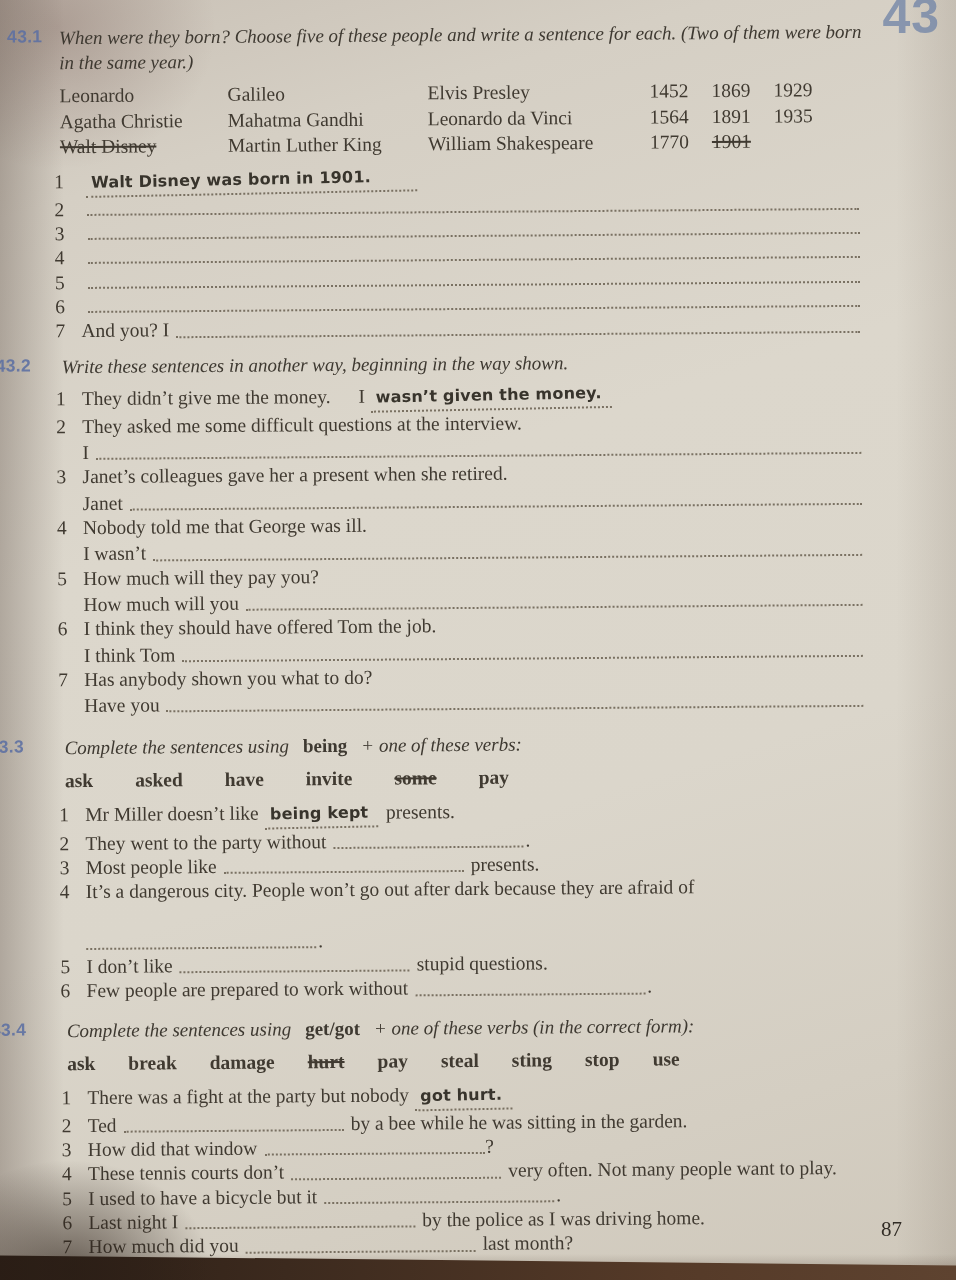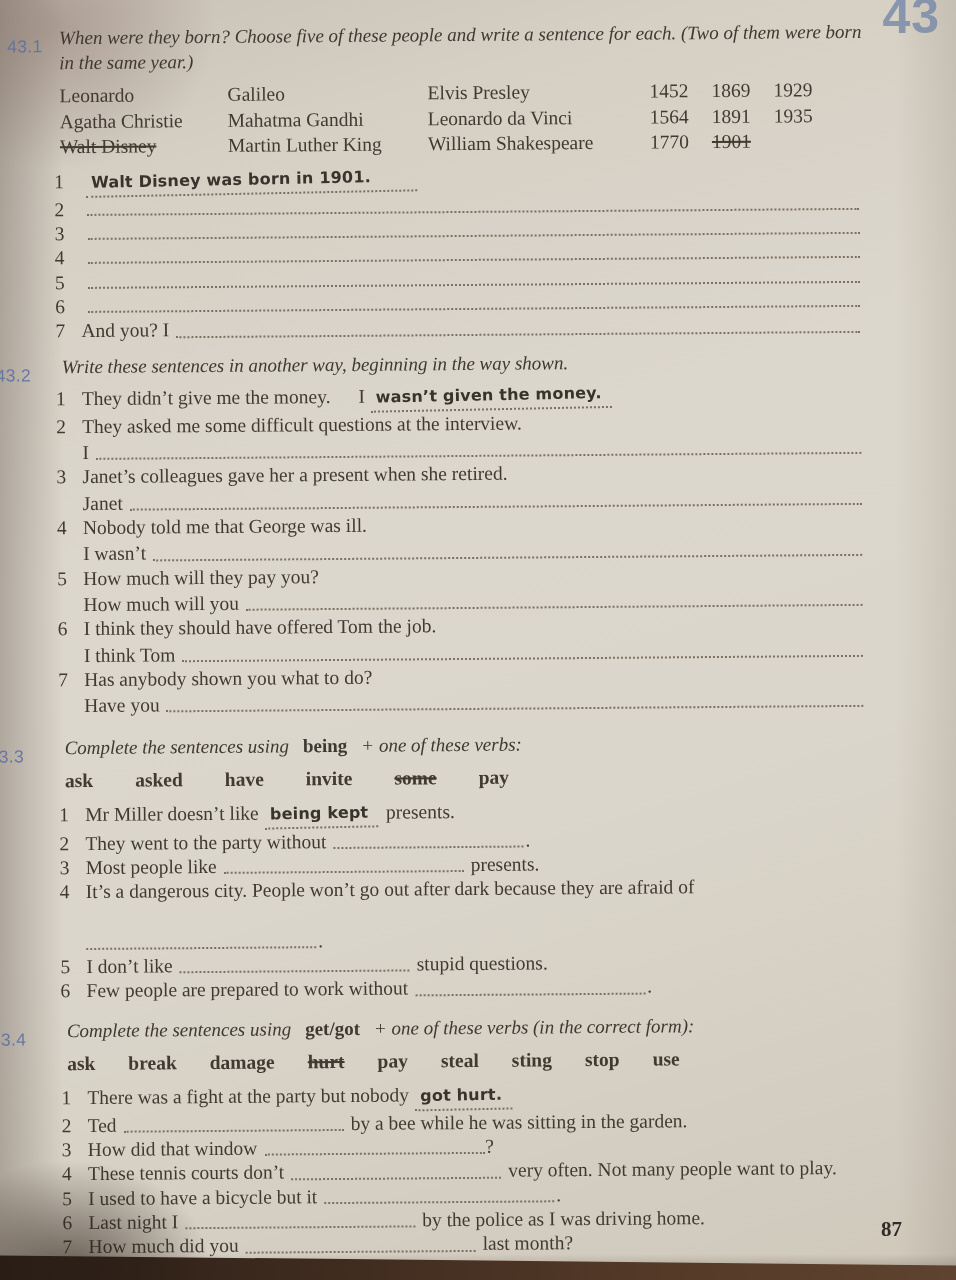--- a/index.html
+++ b/index.html
@@ -19,26 +19,26 @@
   .shade-bl{left:-120px;bottom:-140px;width:420px;height:330px;
     background:radial-gradient(closest-side at 45% 55%,rgba(42,30,22,.66),rgba(42,30,22,0) 75%);}
   .table-edge{left:0;right:0;bottom:0;height:30px;
     background:linear-gradient(90deg,#2a1d15 0%,#3c2a1e 30%,#553a28 70%,#5e4330 100%);
     clip-path:polygon(0 18%,100% 52%,100% 100%,0 100%);}
   .paper-edge{left:0;right:0;bottom:12px;height:14px;
     background:linear-gradient(180deg,rgba(0,0,0,0),rgba(88,70,56,.25));}
 
   .unit{position:absolute;top:-13px;right:16px;font-family:"Liberation Sans",sans-serif;
     font-weight:700;font-size:50px;color:#7386a8;opacity:.78;letter-spacing:1px;}
-  .pagenum{position:absolute;right:54px;bottom:38px;font-weight:700;font-size:21px;color:#312c25;}
+  .pagenum{position:absolute;right:54px;bottom:38px;font-weight:400;font-size:21px;color:#312c25;}
 
   .content{position:absolute;left:58px;top:22px;right:86px;transform:rotate(-.45deg);}
 
   .section{position:relative;}
-  .slabel{position:absolute;top:11px;font-family:"Liberation Sans",sans-serif;font-weight:400;
+  .slabel{position:absolute;top:1px;font-family:"Liberation Sans",sans-serif;font-weight:700;
     font-size:17.5px;color:#5d70a3;opacity:.88;letter-spacing:.3px;white-space:nowrap;}
   .s1 .slabel{left:-46px;}
   .s2 .slabel{left:-60px;}
   .s3 .slabel{left:-70px;}
   .s4 .slabel{left:-70px;}
 
   .instr{font-style:italic;font-size:19px;line-height:25px;margin:0 0 8px 6px;color:#3e3931;}
   .instr .b{font-style:normal;font-weight:700;margin:0 14px;}
 
   .names{margin:2px 0 10px 6px;font-size:19.5px;line-height:25.5px;}

